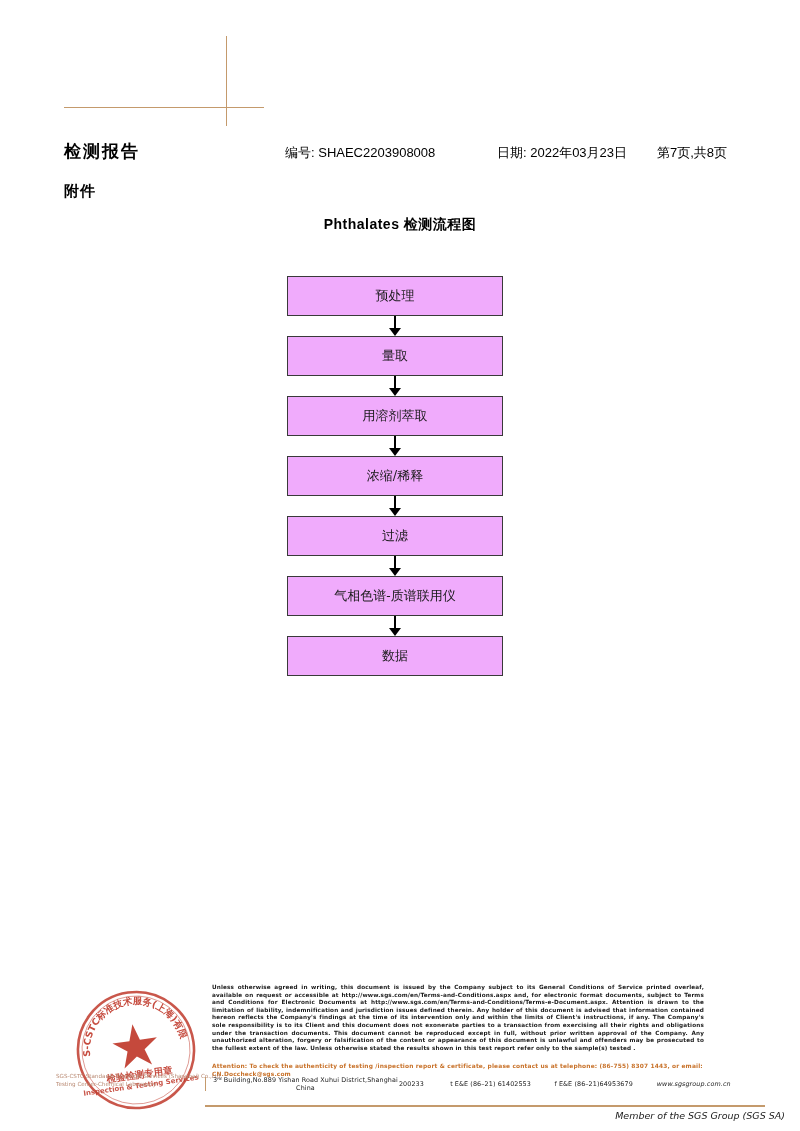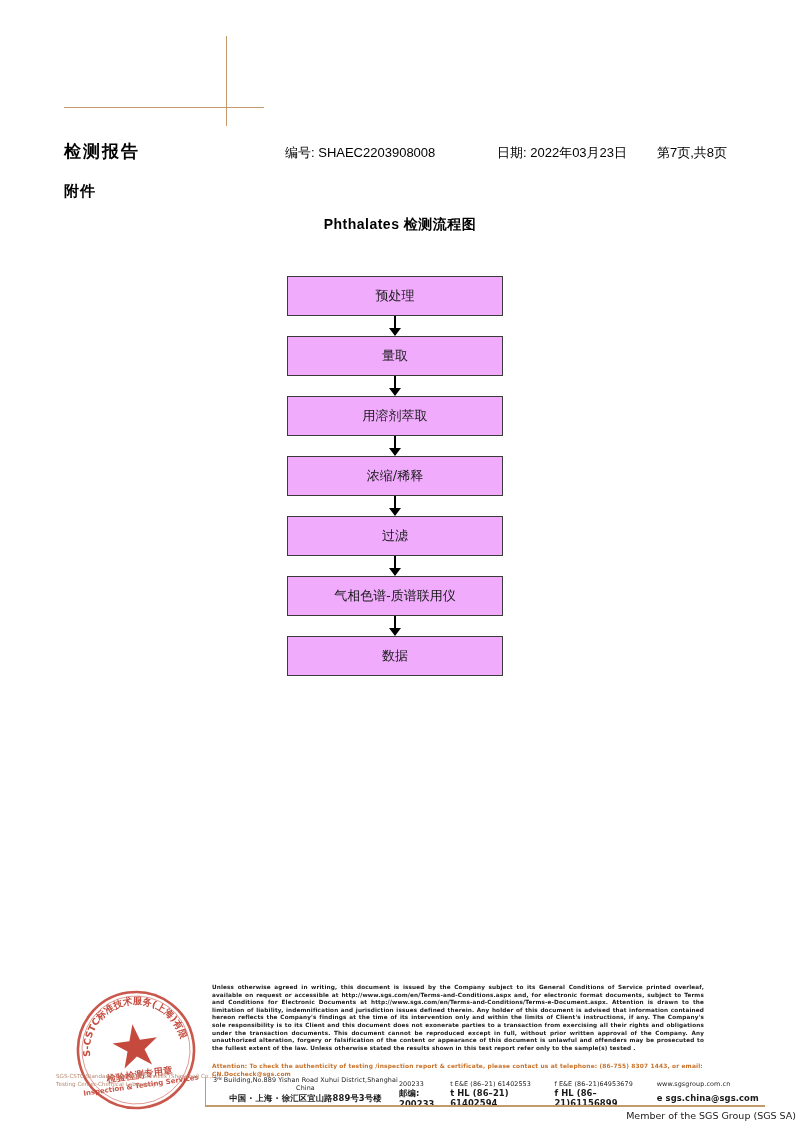--- a/index.html
+++ b/index.html
@@ -213,48 +213,49 @@
     letter-spacing: 0.1px;
   }
   .addr-row.cn {
     font-size: 8.4px;
     font-weight: bold;
   }
   .c-addr { width: 190px; text-align: center; }
   .c-zip  { width: 52px; }
   .c-t1   { width: 106px; }
   .c-t2   { width: 104px; }
-  .c-web  { width: 110px; }
+  .c-web  { width: 110px; font-style: italic; }
   .addr-rule {
     position: absolute;
     left: 205px;
     top: 1105px;
     width: 560px;
     height: 1.5px;
     background: #c49a6c;
   }
   .seal-caption {
     position: absolute;
     left: 56px;
     top: 1072px;
     width: 175px;
     font-size: 5.6px;
     line-height: 8px;
     color: #b98a73;
     font-family: "DejaVu Sans", sans-serif;
   }
   .member {
     position: absolute;
-    left: 16px;
+    left: 5px;
     top: 1110px;
     width: 780px;
     text-align: right;
     font-size: 9.5px;
     color: #1a1a1a;
     font-family: "DejaVu Sans", sans-serif;
+    font-style: italic;
   }
 </style>
 </head>
 <body>
 
 <div class="logo-wrap">
   <div class="logo-vline"></div>
   <div class="logo-hline"></div>
 </div>
 
@@ -310,23 +311,16 @@
 <div class="seal-caption">SGS-CSTC Standards Technical Services (Shanghai) Co.,Ltd. Testing Center-Chemical Laboratory</div>
 
 <div class="addr-block">
   <div class="addr-row">
     <span class="c-addr">3ʳᵈ Building,No.889 Yishan Road Xuhui District,Shanghai China</span>
     <span class="c-zip">200233</span>
     <span class="c-t1">t E&amp;E (86–21) 61402553</span>
     <span class="c-t2">f E&amp;E (86–21)64953679</span>
     <span class="c-web">www.sgsgroup.com.cn</span>
   </div>
-  <div class="addr-row cn">
-    <span class="c-addr">中国 · 上海 · 徐汇区宜山路889号3号楼</span>
-    <span class="c-zip">邮编: 200233</span>
-    <span class="c-t1">t HL (86–21) 61402594</span>
-    <span class="c-t2">f HL (86–21)61156899</span>
-    <span class="c-web">e  sgs.china@sgs.com</span>
-  </div>
 </div>
 <div class="addr-rule"></div>
 
 <div class="member">Member of the SGS Group (SGS SA)</div>
 
 </body></html>

